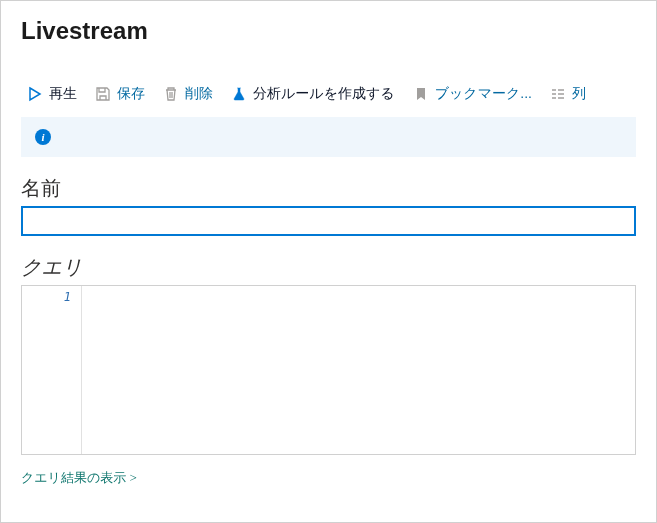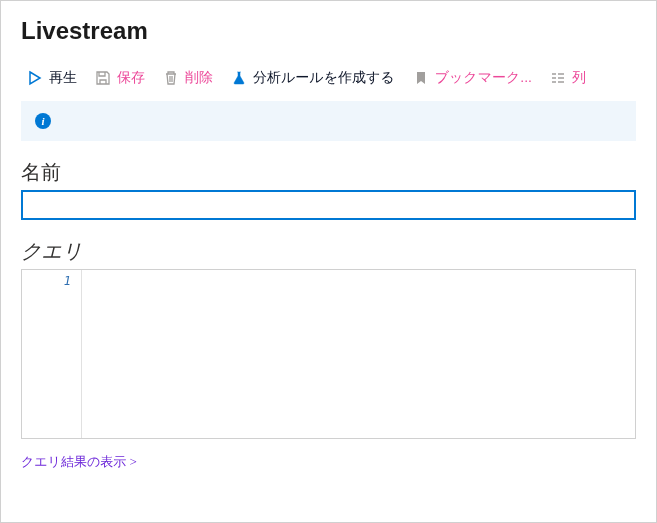--- a/index.html
+++ b/index.html
@@ -11,37 +11,37 @@
       border: 1px solid #d0d0d0;
       width: 657px;
       height: 523px;
       padding: 16px 20px;
       overflow: hidden;
     }
     .title {
       font-size: 24px;
       font-weight: 600;
       color: #1b1b1b;
-      margin-bottom: 20px;
+      margin-bottom: 36px;
     }
     .toolbar {
       display: flex;
       align-items: center;
       gap: 18px;
       padding: 4px 6px 14px 6px;
       font-size: 14px;
     }
     .tb-item {
       display: inline-flex;
       align-items: center;
       gap: 6px;
       cursor: pointer;
       color: #0f172a;
     }
-    .tb-item.disabled { color: #ec4899; cursor: default; }
+    .tb-item.disabled { color: #0369a1; cursor: default; }
     .icon { width: 16px; height: 16px; display: inline-flex; align-items: center; justify-content: center; }
     .info-bar {
       background: #eff6fc;
       display: flex;
       align-items: center;
       gap: 10px;
       padding: 12px 14px;
       margin-bottom: 18px;
       font-size: 13px;
     }
@@ -88,21 +88,21 @@
       user-select: none;
     }
     .code-area {
       flex: 1;
       padding: 4px 6px;
       font-family: Consolas, monospace;
       font-size: 12px;
       outline: none;
     }
     .results-link {
-      color: #6d28d9;
+      color: #0f766e;
       font-size: 13px;
       margin-top: 14px;
       display: inline-flex;
       align-items: center;
       gap: 4px;
       cursor: pointer;
       font-family: Liberation Serif, serif;
     }
   </style>
 </head>

